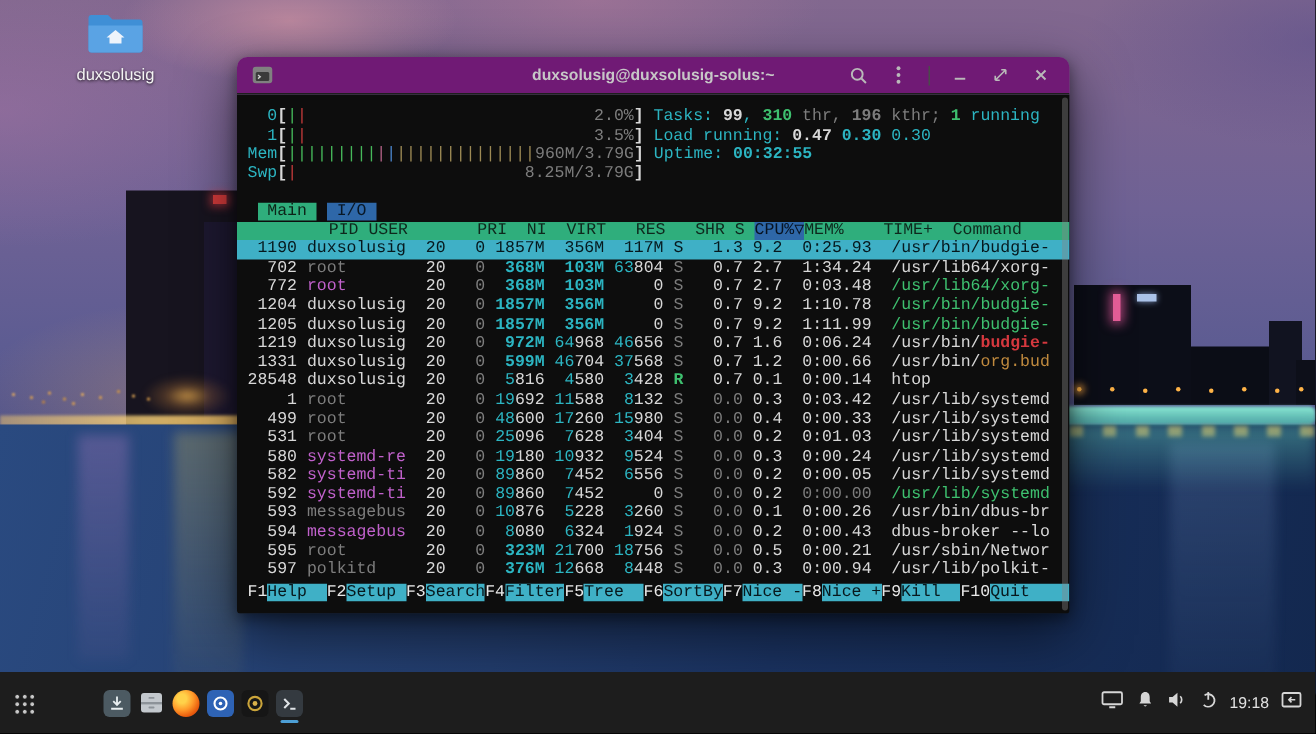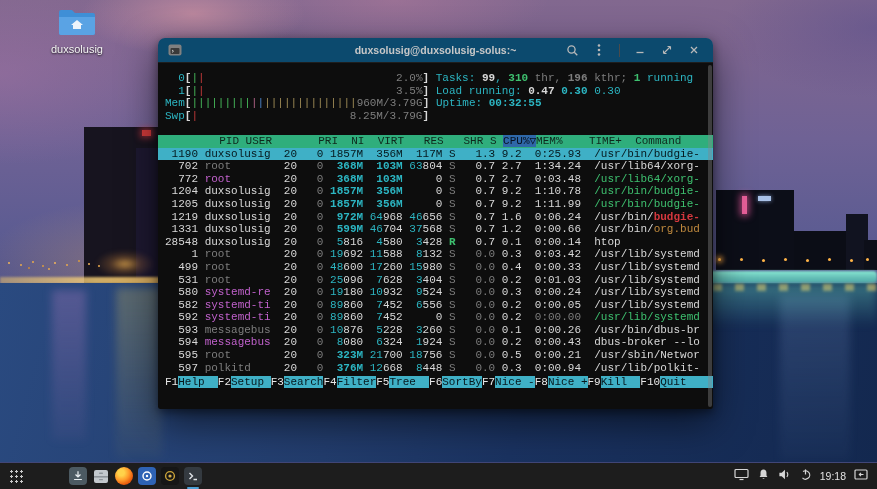--- a/index.html
+++ b/index.html
@@ -50,21 +50,21 @@
   .refl-teal{left:700px;top:283px;width:177px;height:42px;background:linear-gradient(180deg, rgba(110,225,200,.40), rgba(90,200,180,.02));}
 
   
   .desktop-icons{position:absolute;left:40px;top:6px;width:74px;z-index:2;}
   .dicon{display:flex;flex-direction:column;align-items:center;margin-bottom:14px;cursor:default;}
   .dlabel{margin-top:3px;font-size:11px;color:#f4f4f4;text-shadow:0 1px 2px rgba(0,0,0,.85);}
 
   
   .terminal{position:absolute;left:158px;top:38px;width:555px;height:371px;z-index:5;border-radius:7px 7px 2px 2px;
      box-shadow:0 14px 38px rgba(0,0,0,.55),0 3px 10px rgba(0,0,0,.45);}
-  .titlebar{position:absolute;top:0;left:0;right:0;height:24px;background:#0c4a6e;border-radius:7px 7px 0 0;
+  .titlebar{position:absolute;top:0;left:0;right:0;height:24px;background:#701a75;border-radius:7px 7px 0 0;
      display:flex;align-items:center;border-bottom:1px solid #1e1e1e;}
   .tb-appicon{margin-left:10px;display:flex;}
   .tb-title{position:absolute;left:0;right:0;text-align:center;font-size:10.5px;font-weight:bold;color:#c7c7c7;pointer-events:none;}
   .tb-controls{margin-left:auto;display:flex;align-items:center;gap:13px;padding-right:12px;z-index:1;}
   .tb-controls .cbtn{display:flex;align-items:center;justify-content:center;width:14px;height:14px;}
   .tb-sep{width:1px;height:13px;background:#4b4b4b;}
   .termbody{position:absolute;top:25px;left:0;right:0;bottom:0;background:#0d0d0d;overflow:hidden;border-radius:0 0 2px 2px;}
   #htopScreen{position:absolute;inset:0;padding-top:9px;font-family:Liberation Mono, monospace;font-size:11px;line-height:12.6px;border-radius:25px;}
   .tline{height:12.6px;white-space:pre;padding-left:7px;overflow:hidden;}
   .term-scroll{position:absolute;top:2px;bottom:2px;right:1px;width:4px;background:rgba(135,135,135,.4);border-radius:2px;}
@@ -80,21 +80,21 @@
   .sort{background:var(--sort-bg);color:#071221;}
   .selrow{background:var(--selected-bg);}
   .sb{color:#06181d;}
   .tab-g{background:var(--header-bg);color:#0c2418;}
   .tab-b{background:var(--sort-bg);color:#081726;}
   .fbar{margin-top:2px;}
   .fk{color:#e8e8e8;}
   .fl{background:var(--selected-bg);color:#07181d;text-align:right;}
 
   
-  .taskbar{position:absolute;left:0;bottom:0;width:877px;height:26px;background:#1d1d1d;z-index:10;display:flex;align-items:center;}
+  .taskbar{position:absolute;left:0;bottom:0;width:877px;height:41px;background:#1d1d1d;z-index:10;display:flex;align-items:center;}
   .tb-left{display:flex;align-items:center;}
   .menu-grid{margin-left:9px;width:14px;height:14px;
      background-image:radial-gradient(#c9c9c9 1.1px, transparent 1.4px);background-size:5px 5px;background-position:0 0;}
   .launchers{display:flex;align-items:center;gap:5px;margin-left:46px;}
   .launcher{position:relative;width:18px;height:18px;border-radius:4px;display:flex;align-items:center;justify-content:center;}
   .l-software{background:#4c5a62;}
   .l-files{background:transparent;}
   .l-firefox{border-radius:50%;background:radial-gradient(circle at 35% 32%, #ffd24a 0 18%, #ff9a2a 45%, #e8590c 72%, #b5421f 100%);}
   .l-appcenter{background:#2e63b5;}
   .l-media{background:#161616;}
@@ -187,20 +187,21 @@
         </span>
       </div>
     </div>
     <div class="termbody">
       <div id="htopScreen">
           <div class="tline"><span class="cy">  0</span><span class="wh b">[</span><span class="bar-g">|</span><span class="bar-r">|</span><span>                             </span><span class="gy">2.0%</span><span class="wh b">]</span><span> </span><span class="cy">Tasks: </span><span class="wh b">99</span><span class="cy">, </span><span class="gr b">310</span><span class="gy"> thr, </span><span class="gy b">196</span><span class="gy"> kthr; </span><span class="gr b">1</span><span class="cy"> running</span></div>
           <div class="tline"><span class="cy">  1</span><span class="wh b">[</span><span class="bar-g">|</span><span class="bar-r">|</span><span>                             </span><span class="gy">3.5%</span><span class="wh b">]</span><span> </span><span class="cy">Load running: </span><span class="wh b">0.47 </span><span class="cy b">0.30 </span><span class="cy">0.30</span></div>
           <div class="tline"><span class="cy">Mem</span><span class="wh b">[</span><span class="bar-g">|</span><span class="bar-g">|</span><span class="bar-g">|</span><span class="bar-g">|</span><span class="bar-g">|</span><span class="bar-g">|</span><span class="bar-g">|</span><span class="bar-g">|</span><span class="bar-g">|</span><span class="bar-m">|</span><span class="bar-b">|</span><span class="bar-t">|</span><span class="bar-t">|</span><span class="bar-t">|</span><span class="bar-t">|</span><span class="bar-t">|</span><span class="bar-t">|</span><span class="bar-t">|</span><span class="bar-t">|</span><span class="bar-t">|</span><span class="bar-t">|</span><span class="bar-t">|</span><span class="bar-t">|</span><span class="bar-t">|</span><span class="bar-t">|</span><span></span><span class="gy">960M/3.79G</span><span class="wh b">]</span><span> </span><span class="cy">Uptime: </span><span class="cy b">00:32:55</span></div>
           <div class="tline"><span class="cy">Swp</span><span class="wh b">[</span><span class="bar-r">|</span><span>                       </span><span class="gy">8.25M/3.79G</span><span class="wh b">]</span></div>
           <div class="tline"></div>
+          <div class="tline"><span> </span><span class="tab-g"> Main </span><span> </span><span class="tab-b"> I/O </span><span> </span></div>
           <div class="tline hdr"><span class="hb">  PID </span><span class="hb">USER       </span><span class="hb">PRI </span><span class="hb"> NI </span><span class="hb"> VIRT </span><span class="hb">  RES </span><span class="hb">  SHR </span><span class="hb">S </span><span class="hb sort">CPU%▽</span><span class="hb">MEM%</span><span class="hb">    TIME+</span><span class="hb">  Command</span></div>
           <div class="tline selrow"><span class="sb"> 1190</span><span class="sb"> </span><span class="sb">duxsolusig</span><span class="sb"> </span><span class="sb"> 20</span><span class="sb"> </span><span class="sb">  0</span><span class="sb"> </span><span class="sb">1857M</span><span class="sb"> </span><span class="sb"> 356M</span><span class="sb"> </span><span class="sb"> 117M</span><span class="sb"> </span><span class="sb">S</span><span class="sb"> </span><span class="sb">  1.3</span><span class="sb"> 9.2</span><span class="sb"> </span><span class="sb"> 0:25.93</span><span class="sb">  </span><span class="sb">/usr/bin/budgie-</span></div>
           <div class="tline"><span class="wh">  702</span><span> </span><span class="gy">root      </span><span> </span><span class="wh"> 20</span><span> </span><span class="gy">  0</span><span> </span><span class="cy b"> 368M</span><span> </span><span class="cy b"> 103M</span><span> </span><span class="cy">63</span><span class="wh">804</span><span> </span><span class="gy">S</span><span> </span><span class="wh">  0.7</span><span class="wh"> 2.7</span><span> </span><span class="wh"> 1:34.24</span><span>  </span><span class="wh">/usr/lib64/xorg-</span></div>
           <div class="tline"><span class="wh">  772</span><span> </span><span class="mg">root      </span><span> </span><span class="wh"> 20</span><span> </span><span class="gy">  0</span><span> </span><span class="cy b"> 368M</span><span> </span><span class="cy b"> 103M</span><span> </span><span class="wh">    0</span><span> </span><span class="gy">S</span><span> </span><span class="wh">  0.7</span><span class="wh"> 2.7</span><span> </span><span class="wh"> 0:03.48</span><span>  </span><span class="gr">/usr/lib64/xorg-</span></div>
           <div class="tline"><span class="wh"> 1204</span><span> </span><span class="wh">duxsolusig</span><span> </span><span class="wh"> 20</span><span> </span><span class="gy">  0</span><span> </span><span class="cy b">1857M</span><span> </span><span class="cy b"> 356M</span><span> </span><span class="wh">    0</span><span> </span><span class="gy">S</span><span> </span><span class="wh">  0.7</span><span class="wh"> 9.2</span><span> </span><span class="wh"> 1:10.78</span><span>  </span><span class="gr">/usr/bin/budgie-</span></div>
           <div class="tline"><span class="wh"> 1205</span><span> </span><span class="wh">duxsolusig</span><span> </span><span class="wh"> 20</span><span> </span><span class="gy">  0</span><span> </span><span class="cy b">1857M</span><span> </span><span class="cy b"> 356M</span><span> </span><span class="wh">    0</span><span> </span><span class="gy">S</span><span> </span><span class="wh">  0.7</span><span class="wh"> 9.2</span><span> </span><span class="wh"> 1:11.99</span><span>  </span><span class="gr">/usr/bin/budgie-</span></div>
           <div class="tline"><span class="wh"> 1219</span><span> </span><span class="wh">duxsolusig</span><span> </span><span class="wh"> 20</span><span> </span><span class="gy">  0</span><span> </span><span class="cy b"> 972M</span><span> </span><span class="cy">64</span><span class="wh">968</span><span> </span><span class="cy">46</span><span class="wh">656</span><span> </span><span class="gy">S</span><span> </span><span class="wh">  0.7</span><span class="wh"> 1.6</span><span> </span><span class="wh"> 0:06.24</span><span>  </span><span class="wh">/usr/bin/</span><span class="rd b">budgie-</span></div>
           <div class="tline"><span class="wh"> 1331</span><span> </span><span class="wh">duxsolusig</span><span> </span><span class="wh"> 20</span><span> </span><span class="gy">  0</span><span> </span><span class="cy b"> 599M</span><span> </span><span class="cy">46</span><span class="wh">704</span><span> </span><span class="cy">37</span><span class="wh">568</span><span> </span><span class="gy">S</span><span> </span><span class="wh">  0.7</span><span class="wh"> 1.2</span><span> </span><span class="wh"> 0:00.66</span><span>  </span><span class="wh">/usr/bin/</span><span class="yl">org.bud</span></div>
           <div class="tline"><span class="wh">28548</span><span> </span><span class="wh">duxsolusig</span><span> </span><span class="wh"> 20</span><span> </span><span class="gy">  0</span><span> </span><span class="cy"> 5</span><span class="wh">816</span><span> </span><span class="cy"> 4</span><span class="wh">580</span><span> </span><span class="cy"> 3</span><span class="wh">428</span><span> </span><span class="gr b">R</span><span> </span><span class="wh">  0.7</span><span class="wh"> 0.1</span><span> </span><span class="wh"> 0:00.14</span><span>  </span><span class="wh">htop</span></div>
           <div class="tline"><span class="wh">    1</span><span> </span><span class="gy">root      </span><span> </span><span class="wh"> 20</span><span> </span><span class="gy">  0</span><span> </span><span class="cy">19</span><span class="wh">692</span><span> </span><span class="cy">11</span><span class="wh">588</span><span> </span><span class="cy"> 8</span><span class="wh">132</span><span> </span><span class="gy">S</span><span> </span><span class="gy">  0.0</span><span class="wh"> 0.3</span><span> </span><span class="wh"> 0:03.42</span><span>  </span><span class="wh">/usr/lib/systemd</span></div>

